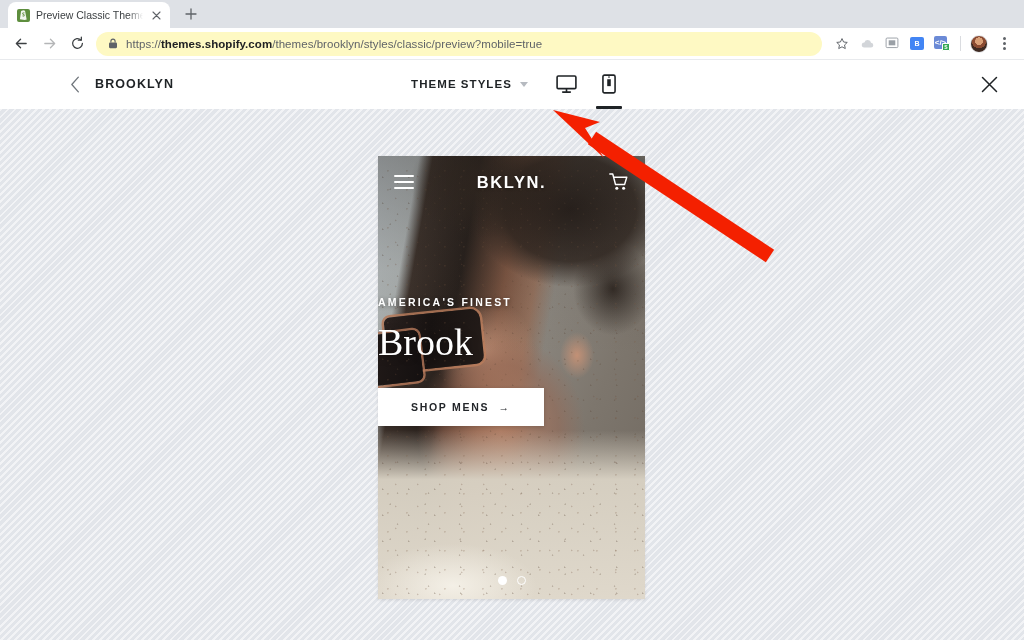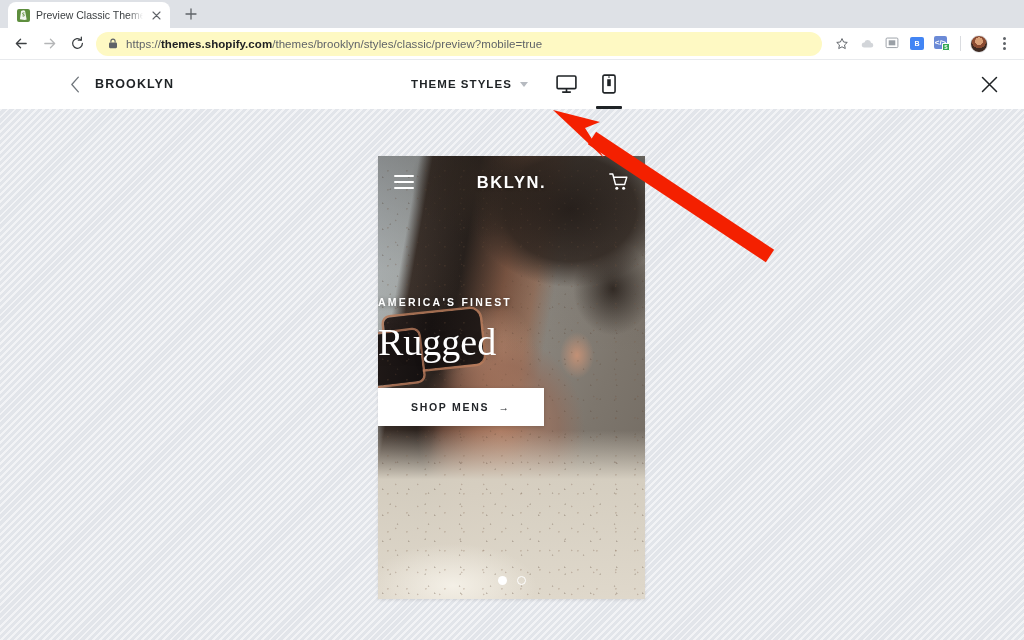--- a/index.html
+++ b/index.html
@@ -422,21 +422,21 @@
           <svg width="20" height="18" viewBox="0 0 21 19">
               <path d="M.8 1h3.1l2.9 11.1h9.6l2.3-7.6H5.4" stroke="#fff" stroke-width="1.5" fill="none" stroke-linecap="round" stroke-linejoin="round"></path>
               <circle cx="8.2" cy="16.2" r="1.6" fill="#fff"></circle>
               <circle cx="15.4" cy="16.2" r="1.6" fill="#fff"></circle>
             </svg>
         </span>
       </div>
 
       <div class="hero-copy">
         <div class="eyebrow">AMERICA'S FINEST</div>
-        <div class="headline">Rugged</div>
+        <div class="headline">Brook</div>
         <span class="shop-btn"><span>SHOP MENS</span>&nbsp;&nbsp;<span>→</span></span>
       </div>
 
       <div class="dots">
         <span class="dot active"></span>
         <span class="dot idle"></span>
       </div>
     </div>
   </div>
 

